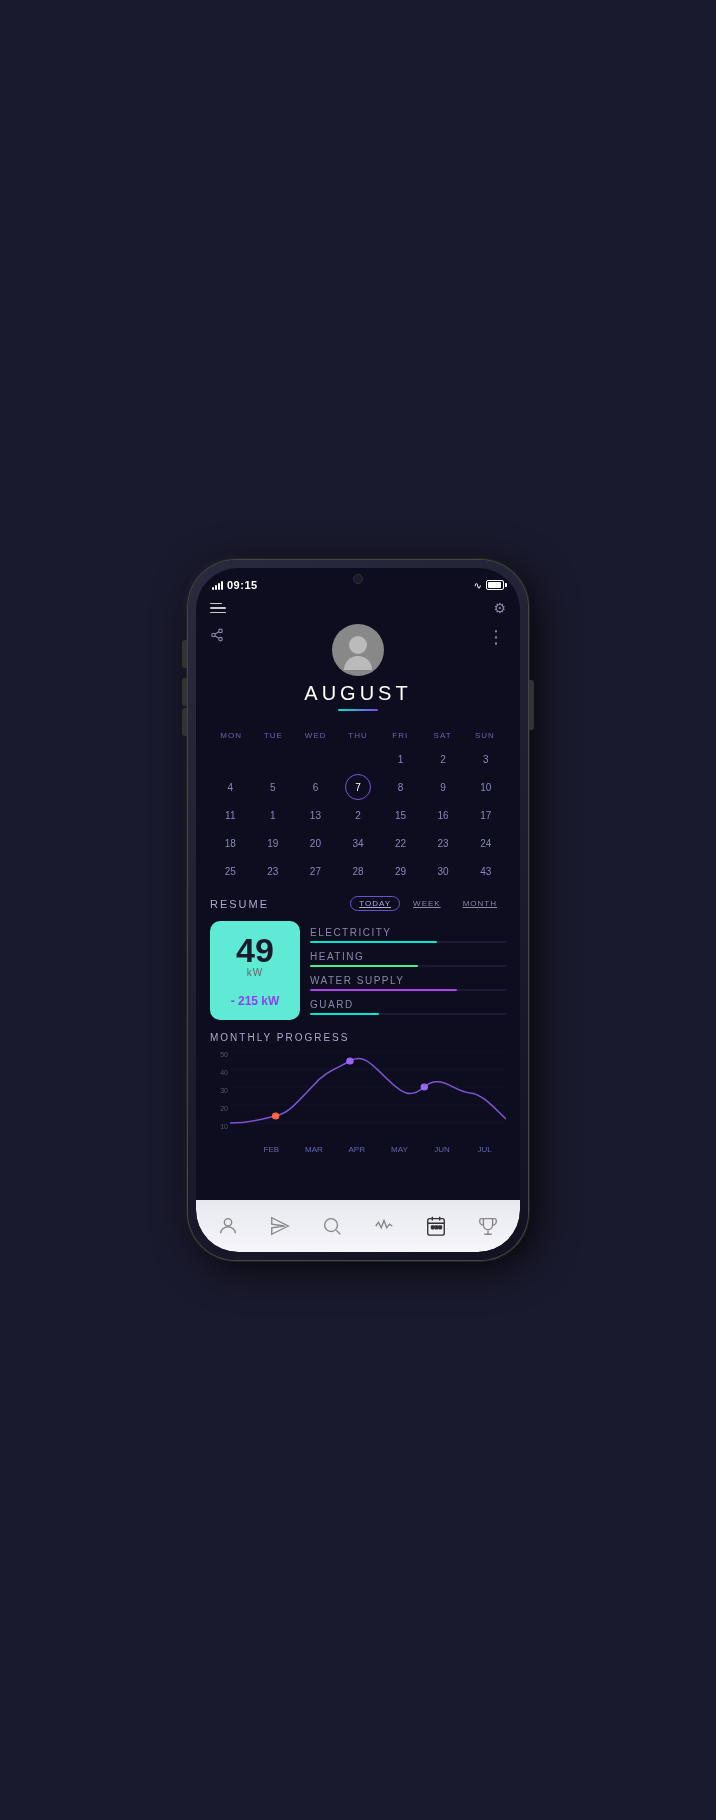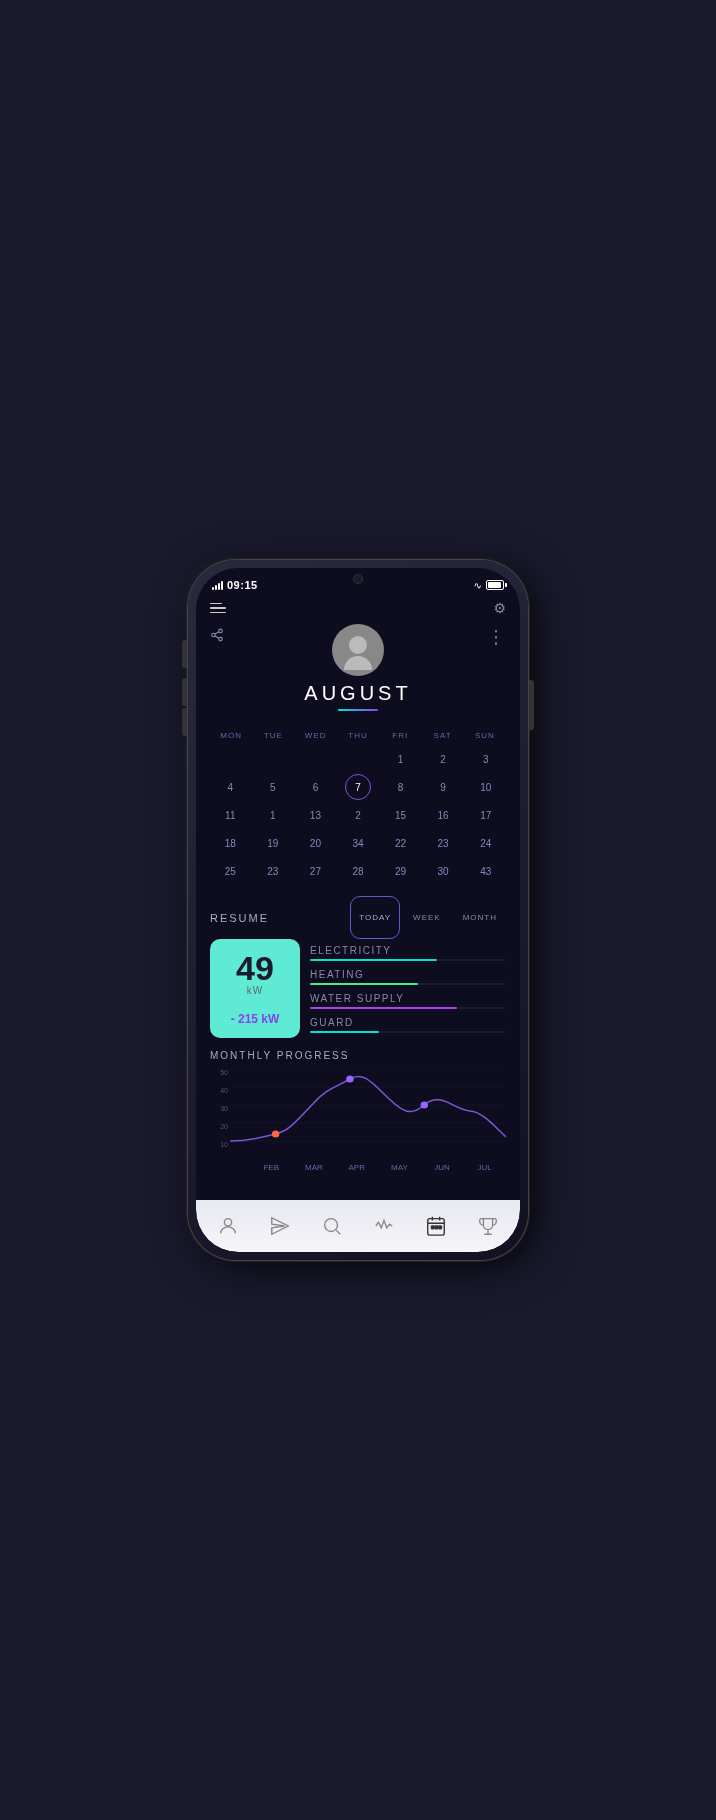--- a/index.html
+++ b/index.html
@@ -269,41 +269,42 @@
       color: #fff;
       border-radius: 50%;
     }
     .cal-day.empty { color: transparent; }
 
     
     .resume-header {
       display: flex;
       justify-content: space-between;
       align-items: center;
-      margin-bottom: 0;
+      margin-bottom: 10px;
     }
     .resume-label {
       font-size: 11px;
       color: #aaaacc;
       letter-spacing: 2px;
       text-transform: uppercase;
     }
     .period-tabs {
       display: flex;
       gap: 4px;
     }
     .period-tab {
       font-size: 8px;
       color: #8888aa;
       letter-spacing: 1px;
-      padding: 16px 8px;
+      padding: 2px 8px;
       border-radius: 10px;
       border: 1px solid transparent;
       text-transform: uppercase;
       cursor: pointer;
+      text-decoration: underline;
     }
     .period-tab.active {
       border: 1px solid #6655cc;
       color: #aaaadd;
     }
 
     
     .stats-row {
       display: flex;
       gap: 10px;

